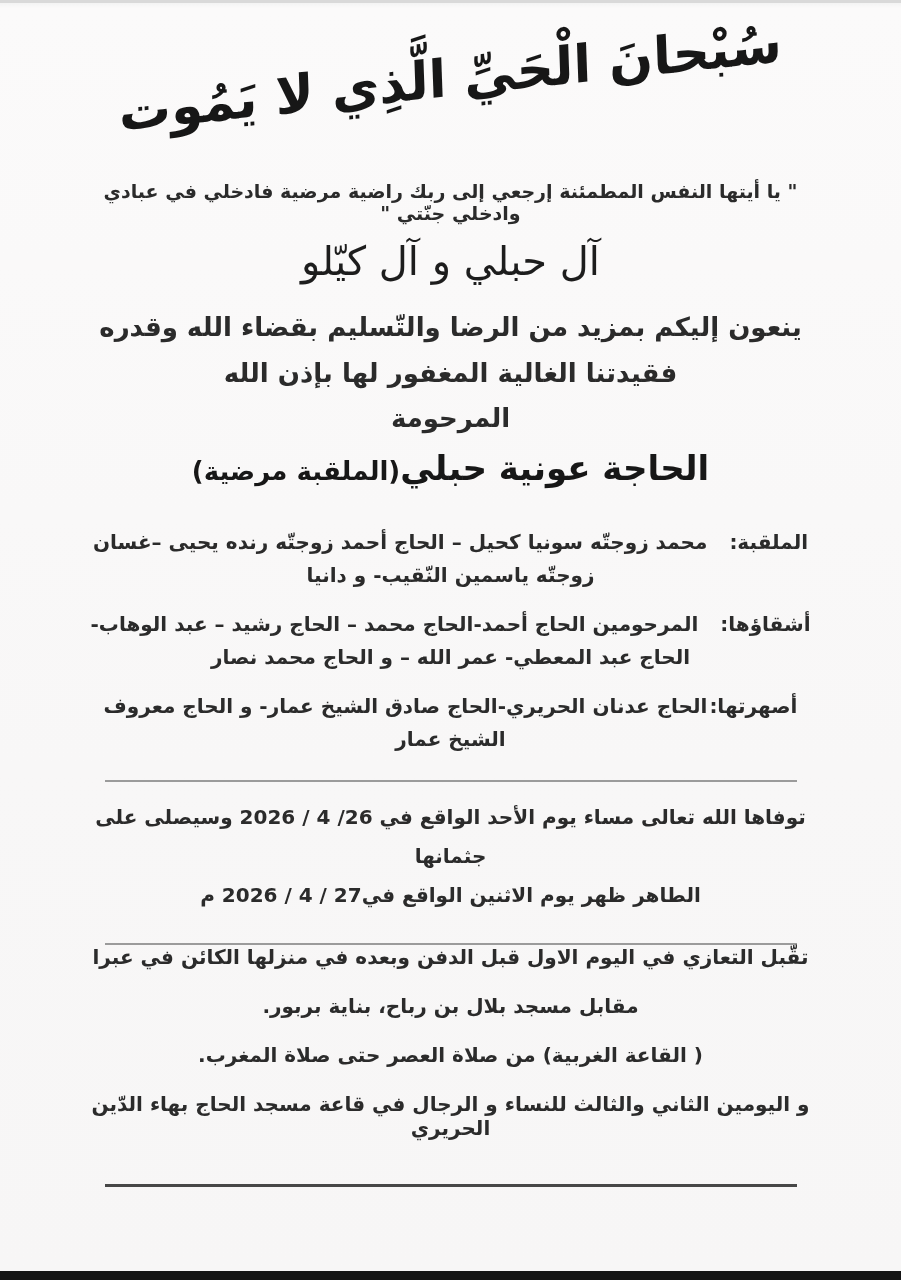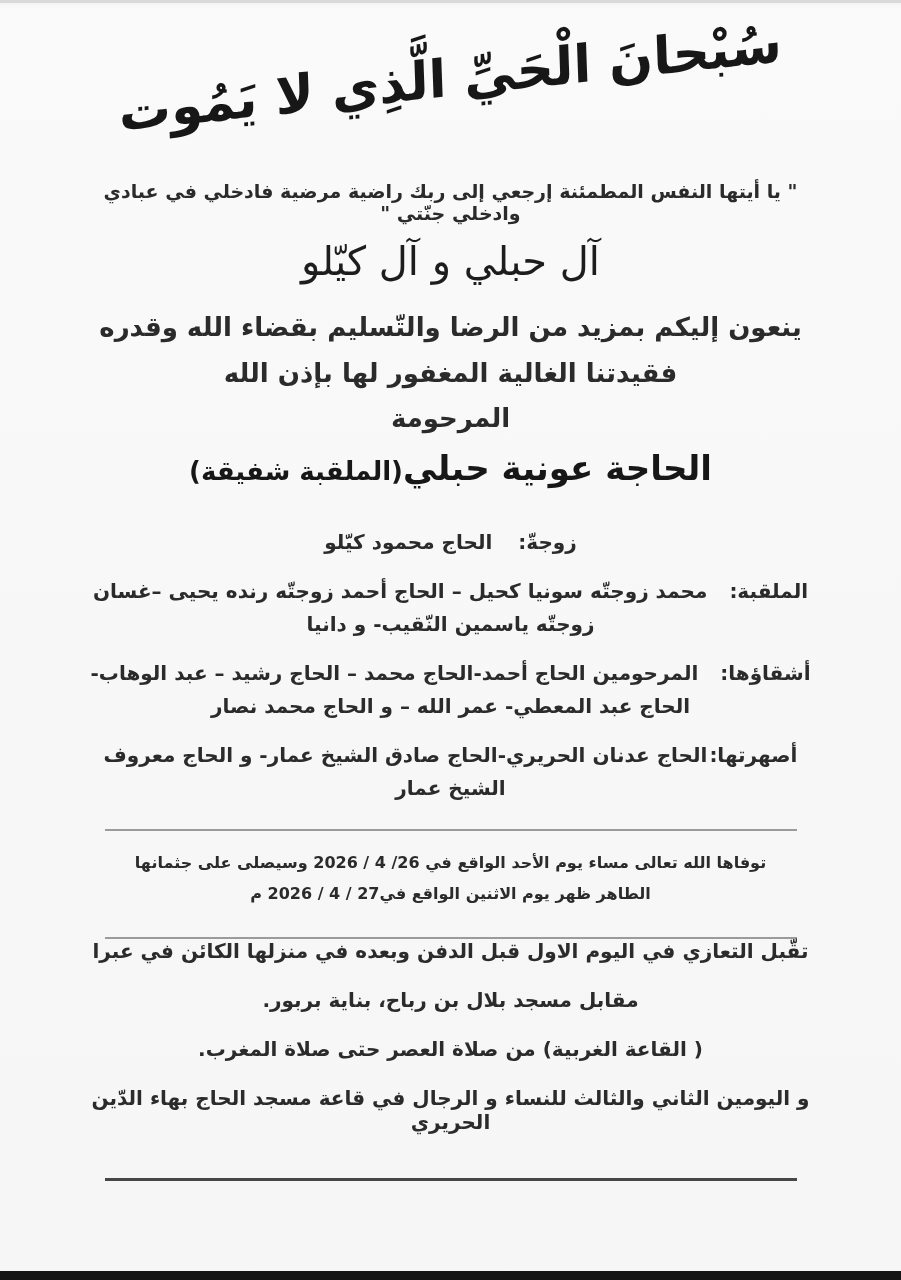--- a/index.html
+++ b/index.html
@@ -34,21 +34,21 @@
   .relatives{margin-top:38px;}
   .rel{margin:0 0 16px;text-align:center;font-size:20px;font-weight:700;line-height:1.65;color:#2b2b2b;}
   .rel .rlabel{margin-left:22px;}
   .rel-wife .rlabel{margin-left:26px;}
   .rel-inlaws .rlabel{margin-left:2px;}
   .divider{border:none;border-top:2px solid #9b9b9b;width:692px;margin:0 auto;}
   .d1{margin-top:24px;}
   .d2{margin-top:28px;}
   .d3{border-top:3px solid #474747;margin-top:44px;}
   .funeral{margin-top:16px;}
-  .fline{margin:0;text-align:center;font-size:16px;font-weight:700;line-height:1.95;color:#2b2b2b;}
+  .fline{margin:0;text-align:center;font-size:20px;font-weight:700;line-height:1.95;color:#2b2b2b;}
   .fline3{margin-top:12px;}
   .condolence{}
   .cline{margin:0 0 25px;text-align:center;font-size:20px;font-weight:700;color:#2b2b2b;}
   .bottom-bar{position:absolute;bottom:0;left:0;width:100%;height:9px;background:#151515;}
 </style>
 </head>
 <body>
 
 <div class="page">
   <div class="top-edge"></div>
@@ -62,27 +62,24 @@
     <div class="verse">" يا أيتها النفس المطمئنة إرجعي إلى ربك راضية مرضية فادخلي في عبادي وادخلي جنّتي "</div>
 
     <div class="families">آل حبلي و آل كيّلو</div>
 
     <div class="announce">
       <span>ينعون إليكم بمزيد من الرضا والتّسليم بقضاء الله وقدره فقيدتنا الغالية المغفور لها بإذن الله</span><br>
       <span>المرحومة</span>
     </div>
 
     <div class="deceased">
-      <span class="dname">الحاجة عونية حبلي</span><span class="dnick">(الملقبة شفيقة)</span>
+      <span class="dname">الحاجة عونية حبلي</span><span class="dnick">(الملقبة مرضية)</span>
     </div>
 
     <div class="relatives">
-      <p class="rel rel-wife">
-        <span class="rlabel">زوجةّ:</span><span class="rvalue">الحاج محمود كيّلو</span>
-      </p>
       <p class="rel rel-children">
         <span class="rlabel">الملقبة:</span><span class="rvalue">محمد زوجتّه سونيا كحيل – الحاج أحمد زوجتّه رنده يحيى –غسان زوجتّه ياسمين النّقيب- و دانيا</span>
       </p>
       <p class="rel rel-siblings">
         <span class="rlabel">أشقاؤها:</span><span class="rvalue">المرحومين الحاج أحمد-الحاج محمد – الحاج رشيد – عبد الوهاب-الحاج عبد المعطي- عمر الله – و الحاج محمد نصار</span>
       </p>
       <p class="rel rel-inlaws">
         <span class="rlabel">أصهرتها:</span><span class="rvalue">الحاج عدنان الحريري-الحاج صادق الشيخ عمار- و الحاج معروف الشيخ عمار</span>
       </p>
     </div>

